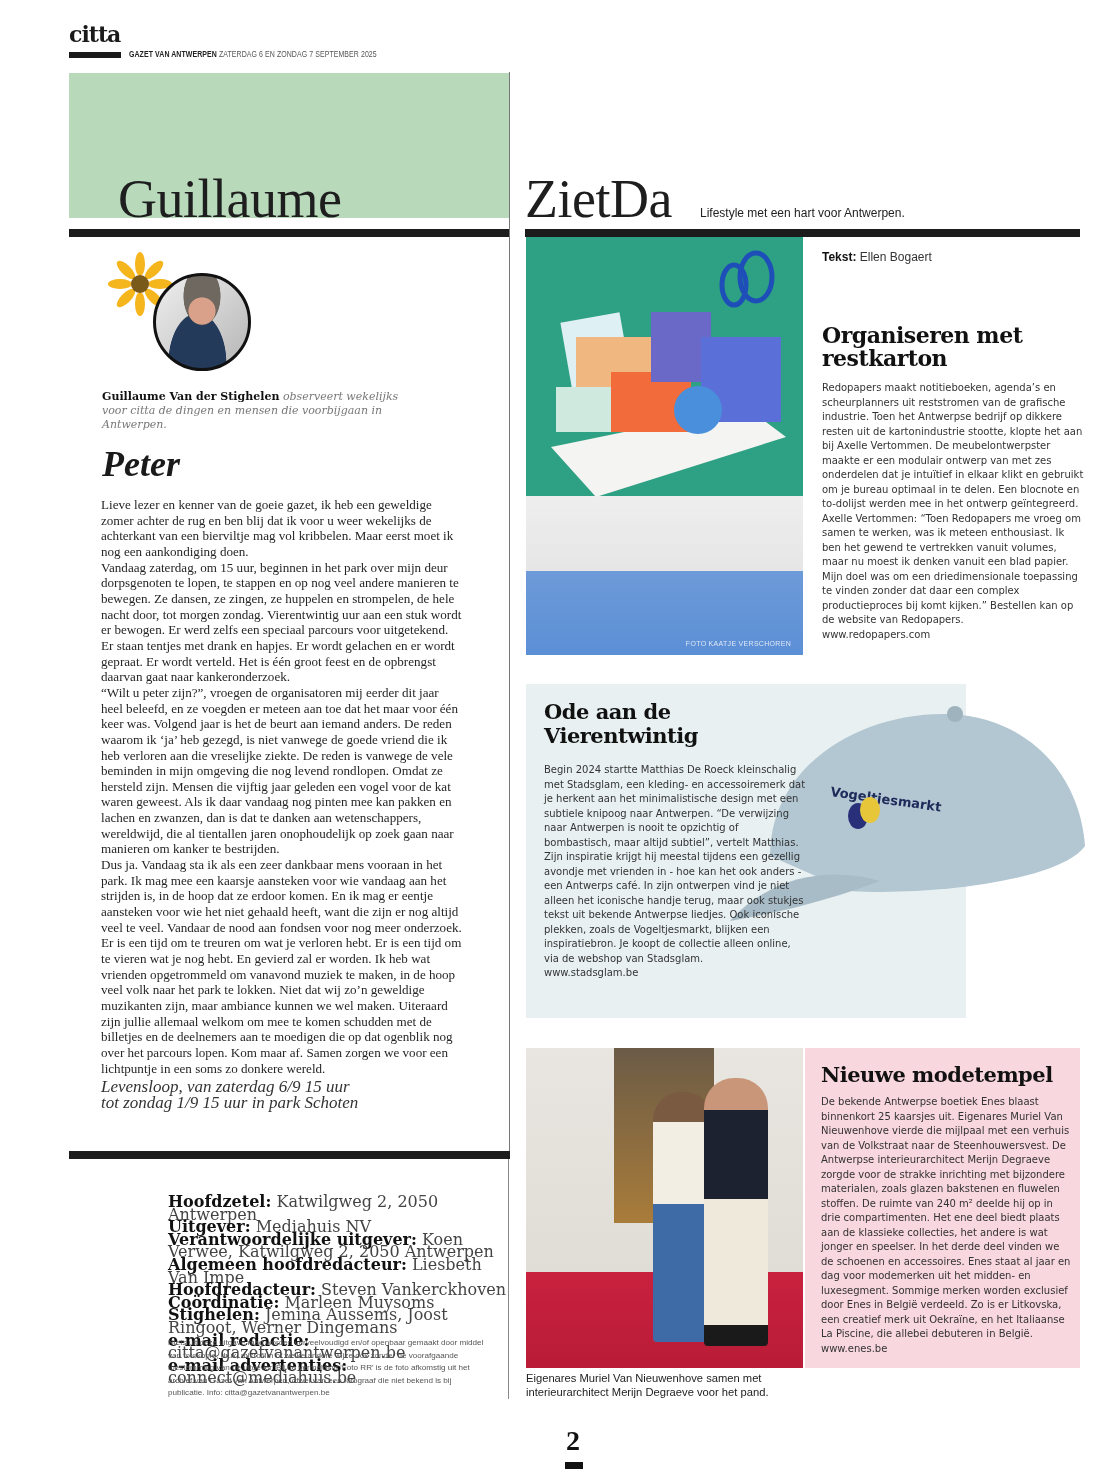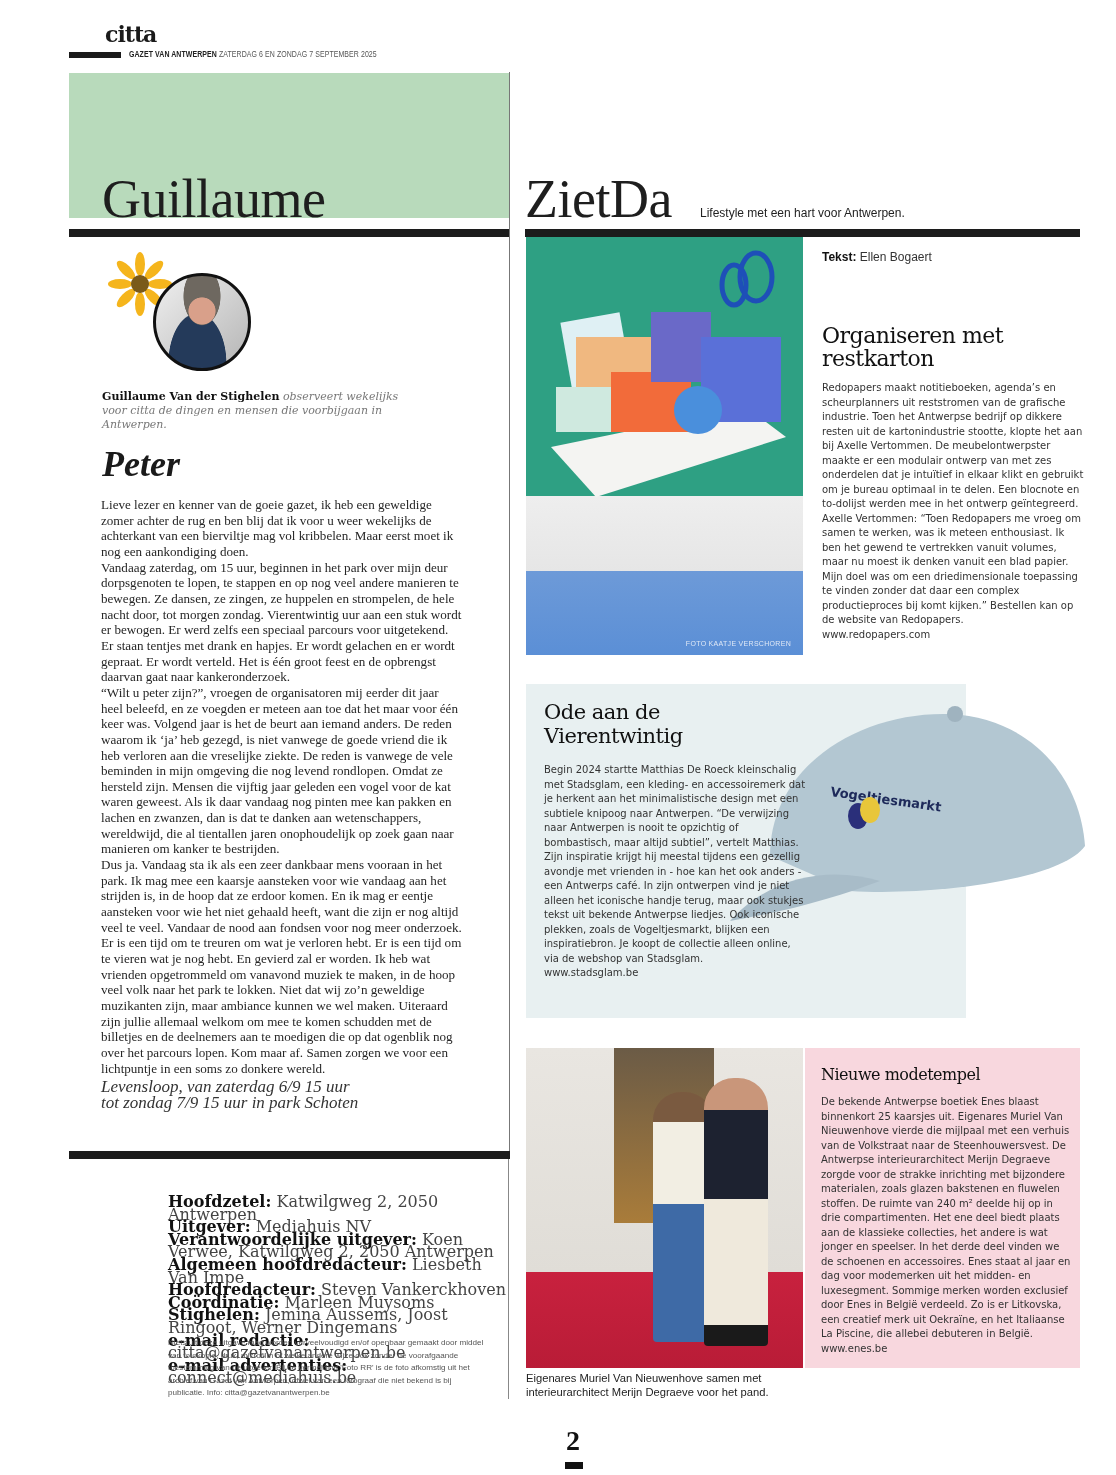--- a/index.html
+++ b/index.html
@@ -1,32 +1,32 @@
 <!DOCTYPE html>
 <html><head>
 <meta charset="utf-8">
 <style>
   * { box-sizing: border-box; margin: 0; padding: 0; }
   html, body { width: 1116px; height: 1475px; background: #ffffff; overflow: hidden; }
   body { position: relative; font-family: "Liberation Sans", sans-serif; color: #222; }
 
   
   .masthead { position: absolute; left: 69px; top: 22px; }
-  .logo { font-family: "DejaVu Serif", serif; font-weight: bold; font-size: 22px; letter-spacing: -1px; color: #1a1a1a; line-height: 24px; margin-left: 36px; }
+  .logo { font-family: "DejaVu Serif", serif; font-weight: bold; font-size: 22px; letter-spacing: -1px; color: #1a1a1a; line-height: 24px; }
   .mast-line { position: absolute; left: 0; top: 30px; width: 52px; height: 6px; background: #1a1a1a; }
   .mast-text { position: absolute; left: 60px; top: 27px; white-space: nowrap; font-size: 8.5px; color: #555; letter-spacing: 0.1px; transform: scaleX(0.82); transform-origin: left; }
   .mast-text b { color: #222; }
 
   
   .col-divider { position: absolute; left: 509px; top: 72px; width: 1px; height: 1080px; background: #777; }
 
   
   .green-block { position: absolute; left: 69px; top: 73px; width: 440px; height: 145px; background: #b8dabb; }
   .section-title { position: absolute; font-family: "Liberation Serif", serif; font-size: 54px; color: #1e1e1e; line-height: 54px; letter-spacing: -0.5px; }
-  .title-left { left: 102px; top: 172px; text-align: right; }
+  .title-left { left: 118px; top: 172px; text-align: right; }
   .title-right { left: 525px; top: 172px; }
   .black-bar { position: absolute; height: 8px; background: #1c1c1c; }
   .bar-left { left: 69px; top: 229px; width: 441px; }
   .bar-right { left: 525px; top: 229px; width: 555px; }
   .tagline { position: absolute; left: 700px; top: 206px; font-size: 12px; color: #222; }
 
   
   .sunflower { position: absolute; left: 108px; top: 252px; width: 64px; height: 64px; }
   .avatar { position: absolute; left: 153px; top: 273px; width: 98px; height: 98px; border-radius: 50%; border: 3px solid #111;
     background: radial-gradient(circle at 50% 38%, #d9a08a 0 18%, transparent 19%),
@@ -51,24 +51,24 @@
   .colophon-rule { position: absolute; left: 508px; top: 1159px; width: 1px; height: 240px; background: #888; }
 
   
   .photo { position: absolute; overflow: hidden; }
   .photo-organizer { left: 526px; top: 237px; width: 277px; height: 418px;
     background: linear-gradient(180deg, #2ea083 0%, #2ea083 62%, #eeeeee 62%, #e6e6e6 80%, #6d9ad8 80%, #5b8fd6 100%); }
   .credit { position: absolute; right: 12px; bottom: 8px; font-size: 7px; color: #dfe8f6; letter-spacing: 0.3px; }
   .tekst-credit { position: absolute; left: 822px; top: 250px; font-size: 12px; color: #333; }
   .tekst-credit b { color: #111; }
 
-  .art-head { position: absolute; font-family: "DejaVu Serif", serif; font-weight: normal; color: #111; letter-spacing: -0.5px; }
+  .art-head { position: absolute; font-family: "DejaVu Serif", serif; font-weight: bold; color: #111; letter-spacing: -0.5px; }
   .h-organiseren { left: 822px; top: 324px; font-size: 22px; line-height: 23px; }
   .h-ode { left: 544px; top: 700px; font-size: 21px; line-height: 24px; }
-  .h-nieuwe { left: 821px; top: 1063px; font-size: 16px; line-height: 24px; }
+  .h-nieuwe { left: 821px; top: 1063px; font-size: 21px; line-height: 24px; }
 
   .sans-body { position: absolute; font-family: "DejaVu Sans", sans-serif; font-size: 10px; line-height: 14.5px; color: #333; }
   .b-organiseren { left: 822px; top: 381px; width: 262px; }
   .b-ode { left: 544px; top: 763px; width: 262px; }
   .b-nieuwe { left: 821px; top: 1095px; width: 252px; }
 
   .panel-blue { position: absolute; left: 526px; top: 684px; width: 440px; height: 334px; background: #e8f0f1; }
   .cap-art { position: absolute; left: 730px; top: 706px; width: 362px; height: 230px; }
   .panel-pink { position: absolute; left: 805px; top: 1048px; width: 275px; height: 320px; background: #f8d7de; }
   .photo-shop { left: 526px; top: 1048px; width: 277px; height: 320px;
@@ -117,21 +117,21 @@
 
 <div class="column-body">
   <p>Lieve lezer en kenner van de goeie gazet, ik heb een geweldige zomer achter de rug en ben blij dat ik voor u weer wekelijks de achterkant van een bierviltje mag vol kribbelen. Maar eerst moet ik nog een aankondiging doen.</p>
   <p>Vandaag zaterdag, om 15 uur, beginnen in het park over mijn deur dorpsgenoten te lopen, te stappen en op nog veel andere manieren te bewegen. Ze dansen, ze zingen, ze huppelen en strompelen, de hele nacht door, tot morgen zondag. Vierentwintig uur aan een stuk wordt er bewogen. Er werd zelfs een speciaal parcours voor uitgetekend. Er staan tentjes met drank en hapjes. Er wordt gelachen en er wordt gepraat. Er wordt verteld. Het is één groot feest en de opbrengst daarvan gaat naar kankeronderzoek.</p>
   <p>“Wilt u peter zijn?”, vroegen de organisatoren mij eerder dit jaar heel beleefd, en ze voegden er meteen aan toe dat het maar voor één keer was. Volgend jaar is het de beurt aan iemand anders. De reden waarom ik ‘ja’ heb gezegd, is niet vanwege de goede vriend die ik heb verloren aan die vreselijke ziekte. De reden is vanwege de vele beminden in mijn omgeving die nog levend rondlopen. Omdat ze hersteld zijn. Mensen die vijftig jaar geleden een vogel voor de kat waren geweest. Als ik daar vandaag nog pinten mee kan pakken en lachen en zwanzen, dan is dat te danken aan wetenschappers, wereldwijd, die al tientallen jaren onophoudelijk op zoek gaan naar manieren om kanker te bestrijden.</p>
   <p>Dus ja. Vandaag sta ik als een zeer dankbaar mens vooraan in het park. Ik mag mee een kaarsje aansteken voor wie vandaag aan het strijden is, in de hoop dat ze erdoor komen. En ik mag er eentje aansteken voor wie het niet gehaald heeft, want die zijn er nog altijd veel te veel. Vandaar de nood aan fondsen voor nog meer onderzoek.</p>
   <p>Er is een tijd om te treuren om wat je verloren hebt. Er is een tijd om te vieren wat je nog hebt. En gevierd zal er worden. Ik heb wat vrienden opgetrommeld om vanavond muziek te maken, in de hoop veel volk naar het park te lokken. Niet dat wij zo’n geweldige muzikanten zijn, maar ambiance kunnen we wel maken. Uiteraard zijn jullie allemaal welkom om mee te komen schudden met de billetjes en de deelnemers aan te moedigen die op dat ogenblik nog over het parcours lopen. Kom maar af. Samen zorgen we voor een lichtpuntje in een soms zo donkere wereld.</p>
 </div>
 <div class="column-footer">
   <div>Levensloop, van zaterdag 6/9 15 uur</div>
-  <div>tot zondag 7/9 15 uur in park Schoten</div>
+  <div>tot zondag 1/9 15 uur in park Schoten</div>
 </div>
 <div class="bar-bottom-left"></div>
 
 <div class="colophon">
   <div class="row"><b>Hoofdzetel:</b><span> Katwilgweg 2, 2050 Antwerpen</span></div>
   <div class="row"><b>Uitgever:</b><span> Mediahuis NV</span></div>
   <div class="row"><b>Verantwoordelijke uitgever:</b><span> Koen Verwee, Katwilgweg 2, 2050 Antwerpen</span></div>
   <div class="row"><b>Algemeen hoofdredacteur:</b><span> Liesbeth Van Impe</span></div>
   <div class="row"><b>Hoofdredacteur:</b><span> Steven Vankerckhoven</span></div>
   <div class="row"><b>Coördinatie:</b><span> Marleen Muysoms</span></div>

